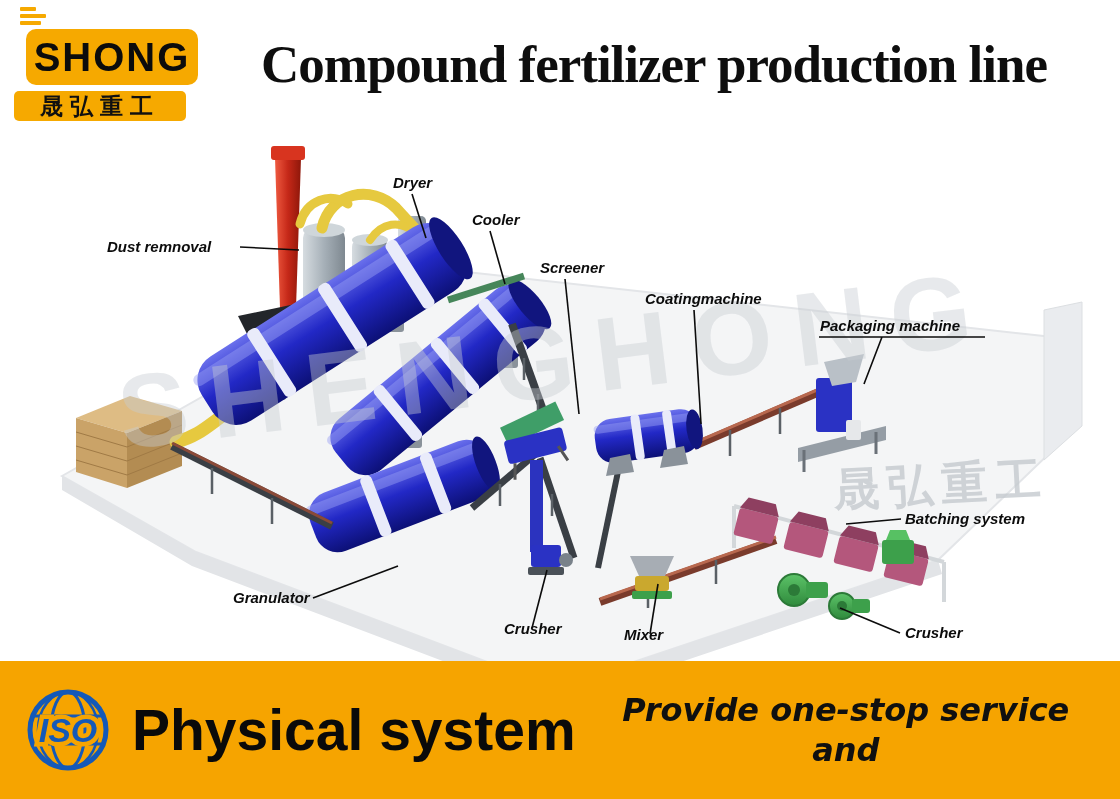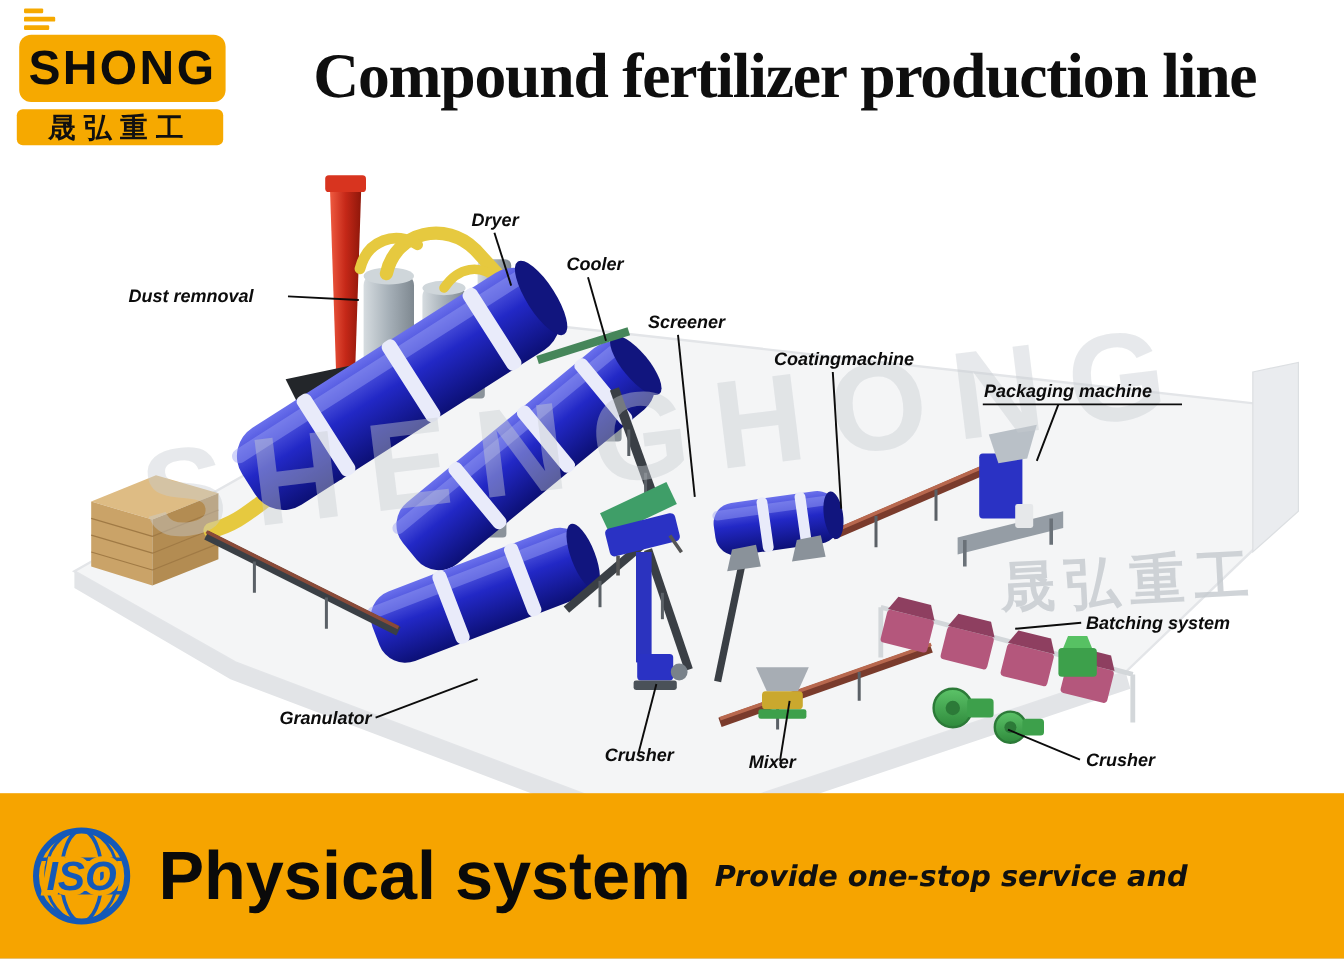--- a/index.html
+++ b/index.html
@@ -6,33 +6,33 @@
   html,body{background:#9a9a9a}
   .page{width:1120px;height:799px;background:#ffffff;position:relative;overflow:hidden;margin:0 auto;font-family:"Liberation Sans",sans-serif}
   
   .header{height:128px;display:flex;align-items:center;background:#fff}
   .logo{width:178px;height:118px;position:relative;margin-left:14px;flex:0 0 auto}
   .logo-glyph{position:absolute;top:2px;left:6px;width:30px;height:22px}
   .logo-glyph span{display:block;height:4px;background:#f6a900;margin-bottom:3px;border-radius:1px}
   .logo-glyph span:nth-child(1){width:16px}
   .logo-glyph span:nth-child(2){width:26px}
   .logo-glyph span:nth-child(3){width:21px}
-  .logo-main{position:absolute;top:24px;left:2px;width:172px;height:56px;background:#f6a900;border-radius:10px;display:flex;align-items:center;justify-content:center}
+  .logo-main{position:absolute;top:24px;left:12px;width:172px;height:56px;background:#f6a900;border-radius:10px;display:flex;align-items:center;justify-content:center}
   .logo-main span{font-size:40px;font-weight:900;color:#0c0c0c;letter-spacing:2px}
   .logo-cn{position:absolute;top:86px;left:0;width:172px;height:30px;background:#f6a900;border-radius:5px;display:flex;align-items:center;justify-content:center;font-size:23px;font-weight:bold;color:#101010;letter-spacing:7px}
   .title{flex:1;text-align:center;font-family:"Liberation Serif",serif;font-weight:bold;font-size:53px;color:#0e0e0e;letter-spacing:-1px;padding-right:4px;white-space:nowrap}
   
   .scene{position:relative;width:1120px;height:562px;background:#fff}
   .scene svg{position:absolute;left:0;top:0}
   .lbl{font-family:"Liberation Sans",sans-serif;font-size:15px;font-weight:bold;font-style:italic;fill:#0c0c0c}
   .leader path{stroke:#0c0c0c;stroke-width:1.6;fill:none}
   
   .footer{position:absolute;left:0;bottom:0;width:1120px;height:138px;background:#f6a400;display:flex;align-items:center;padding:0 24px;gap:20px}
   .headline{font-size:57px;font-weight:900;color:#0a0a0a;white-space:nowrap;letter-spacing:0}
-  .tagline{flex:1;text-align:left;font-style:italic;font-weight:bold;font-size:24px;color:#101010;font-family:"DejaVu Sans",sans-serif;line-height:1.25}
+  .tagline{flex:1;text-align:center;font-style:italic;font-weight:bold;font-size:32px;color:#101010;font-family:"DejaVu Sans",sans-serif;line-height:1.25}
 </style>
 </head>
 <body>
 
 <div class="page">
 
   <div class="header">
     <div class="logo">
       <div class="logo-glyph">
           <span></span>

